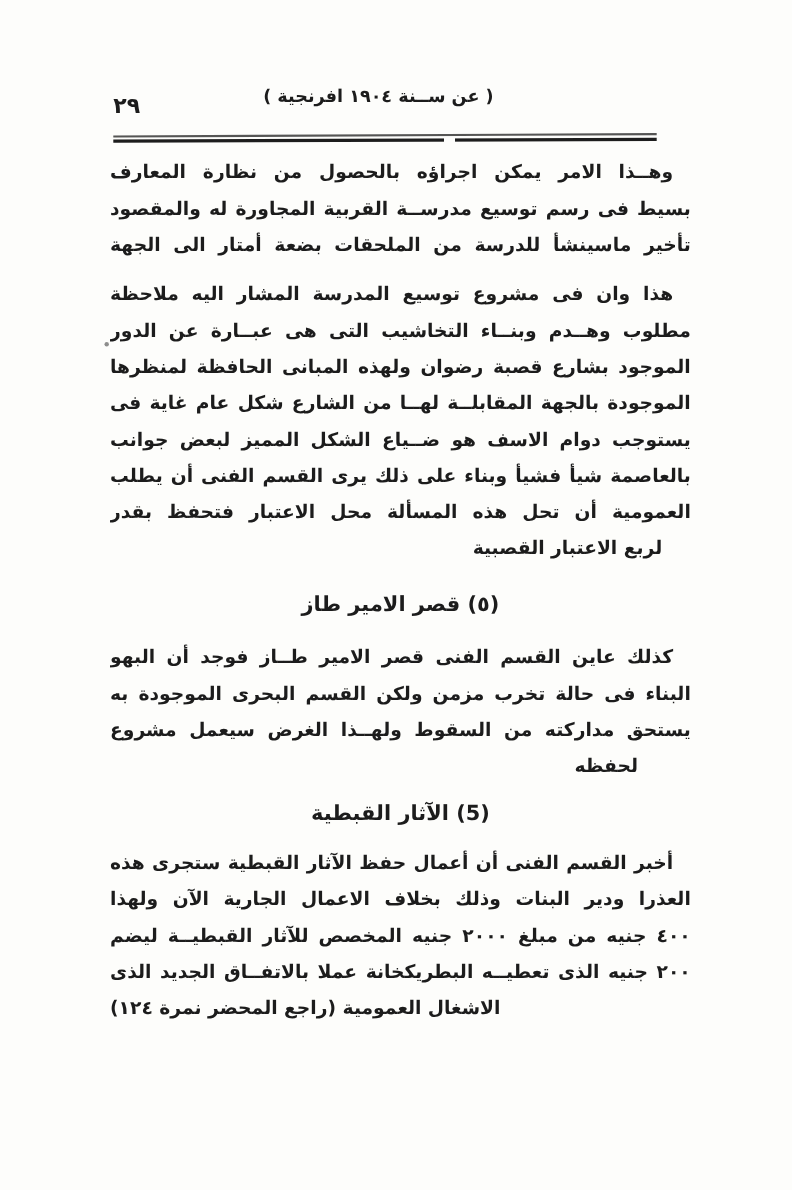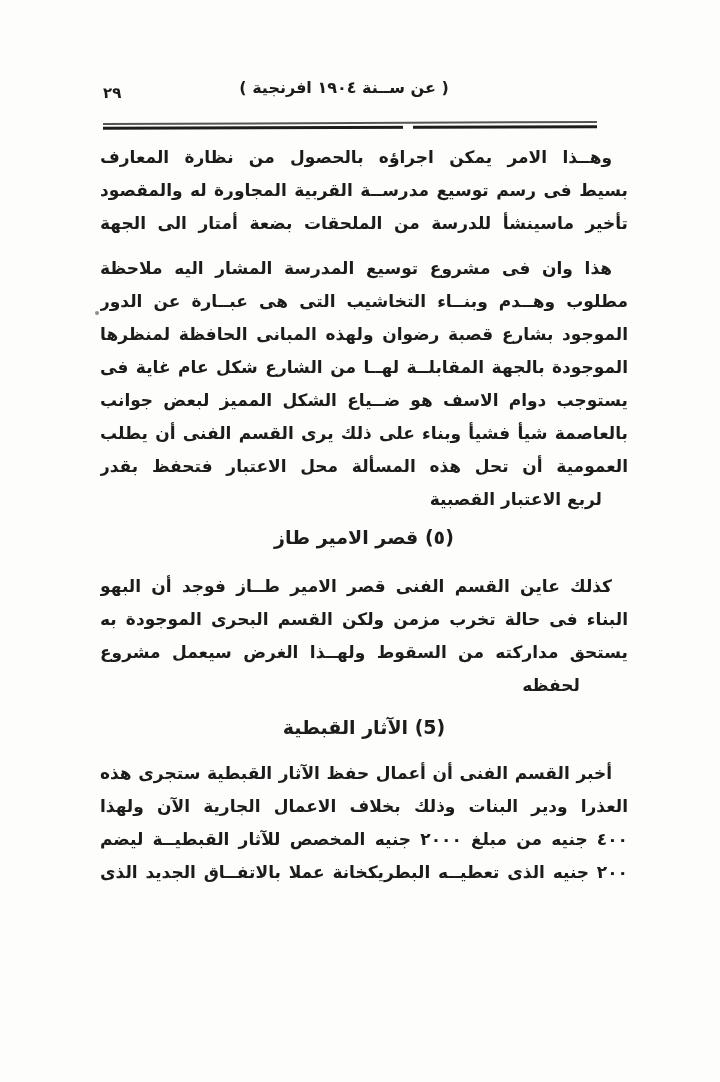--- a/index.html
+++ b/index.html
@@ -13,21 +13,21 @@
   }
   .page {
     position: relative;
     width: 720px; height: 1082px;
     overflow: hidden;
     background: var(--paper);
   }
   .page-number {
     position: absolute;
     top: 84px; left: 103px;
-    font-size: 15px; font-weight: 700;
+    font-size: 20px; font-weight: 700;
     letter-spacing: 1px;
   }
   .header-title {
     position: absolute;
     top: 78px; left: 80px; width: 528px;
     text-align: center;
     direction: rtl;
     font-size: 16px; font-weight: 700;
   }
   .rule-thin {
@@ -62,21 +62,21 @@
   }
   .line.align-right { text-align: right; text-align-last: right; }
   .line.align-left  { text-align: left;  text-align-last: left; }
   .heading {
     height: 34px; line-height: 34px;
     text-align: center; text-align-last: center;
     font-size: 19px; font-weight: 700;
   }
   
   .block-0 { margin-bottom: 12px; }
-  .block-2 { margin: 4px 0 16px 0; }   
+  .block-2 { margin: 16px 0 16px 0; }   
   .block-4 { margin: 8px 0 13px 0; }   
   .speck {
     position: absolute;
     left: 95px; top: 311px;
     width: 4px; height: 4px; border-radius: 50%;
     background: #333; opacity: .55;
   }
 </style>
 </head>
 <body>
@@ -114,16 +114,17 @@
         <div class="line align-justify">البناء فى حالة تخرب مزمن ولكن القسم البحرى الموجودة به الزخارف المهــمة</div>
         <div class="line align-justify">يستحق مداركته من السقوط ولهــذا الغرض سيعمل مشروع بالاعمال اللازمة</div>
         <div class="line align-right" style="padding-right: 48px; text-align: center;">لحفظه</div>
       </div>
       <div class="block block-4 heading">(5) الآثار القبطية</div>
       <div class="block block-5 paragraph">
         <div class="line align-justify" style="padding-right: 16px;">أخبر القسم الفنى أن أعمال حفظ الآثار القبطية ستجرى هذه السنة بكنيسة</div>
         <div class="line align-justify">العذرا ودير البنات وذلك بخلاف الاعمال الجارية الآن ولهذا السبب سيؤخذ لها</div>
         <div class="line align-justify">٤٠٠ جنيه من مبلغ ٢٠٠٠ جنيه المخصص للآثار القبطيــة ليضم على مبلغ</div>
         <div class="line align-justify">٢٠٠ جنيه الذى تعطيــه البطريكخانة عملا بالاتفــاق الجديد الذى تم مع نظارة</div>
+        <div class="line align-left">الاشغال العمومية (راجع المحضر نمرة ١٢٤)</div>
       </div>
     </div>
 
 </div>
 
 </body></html>

